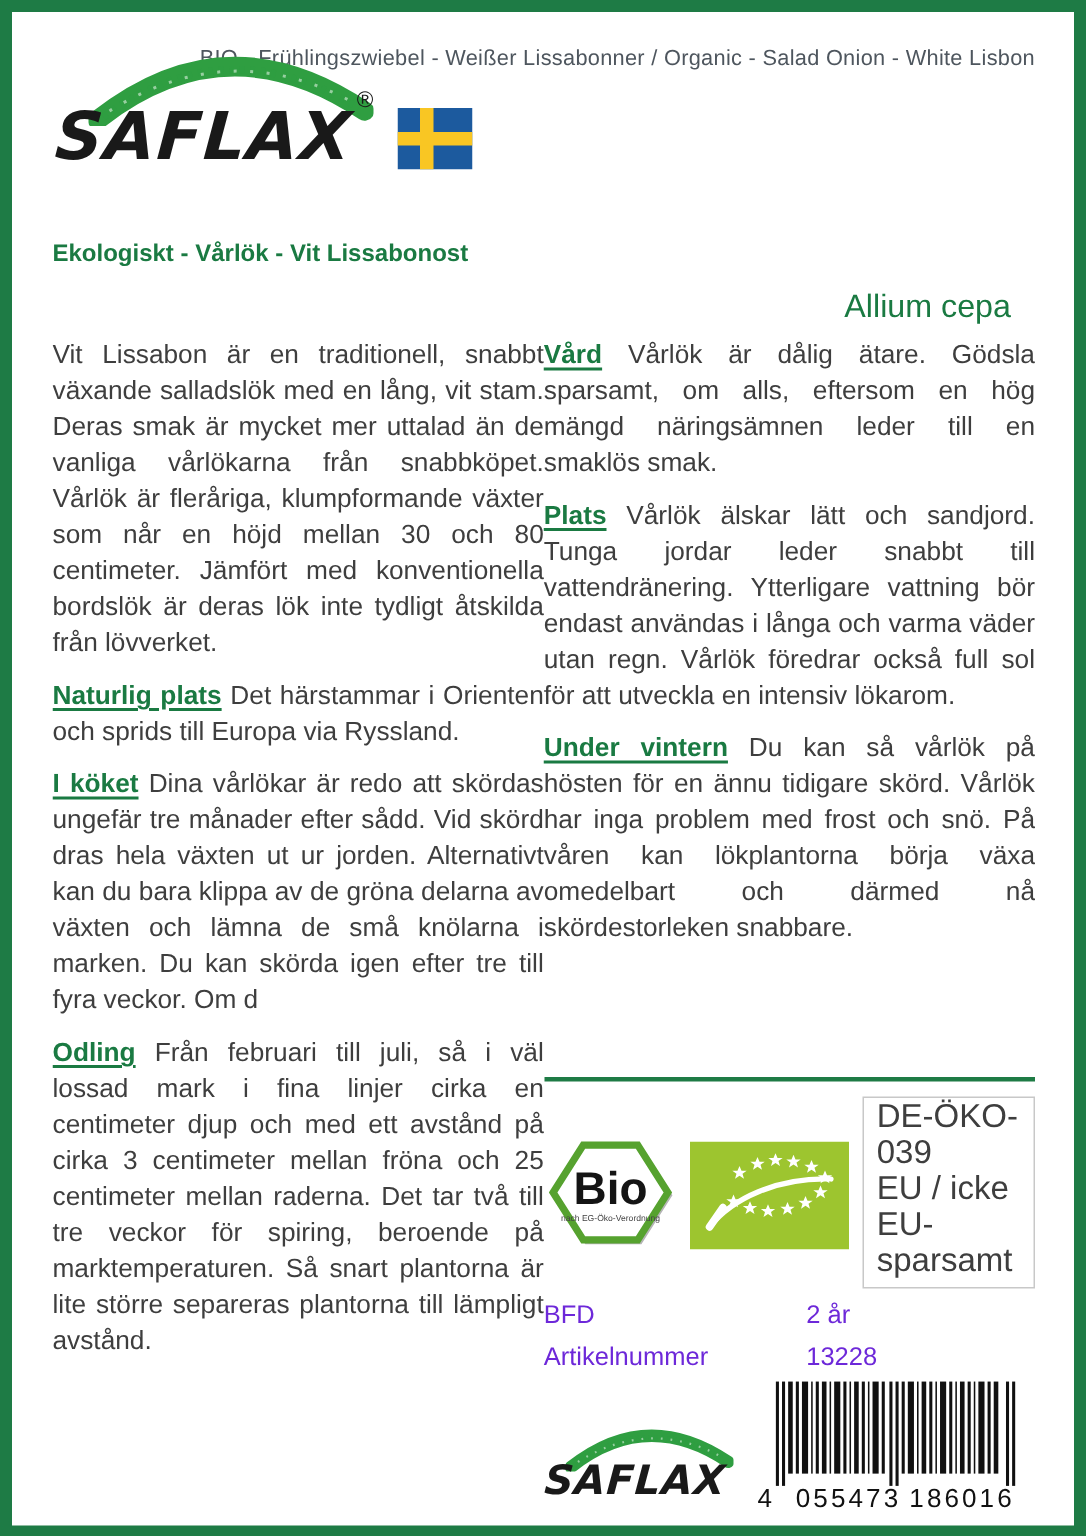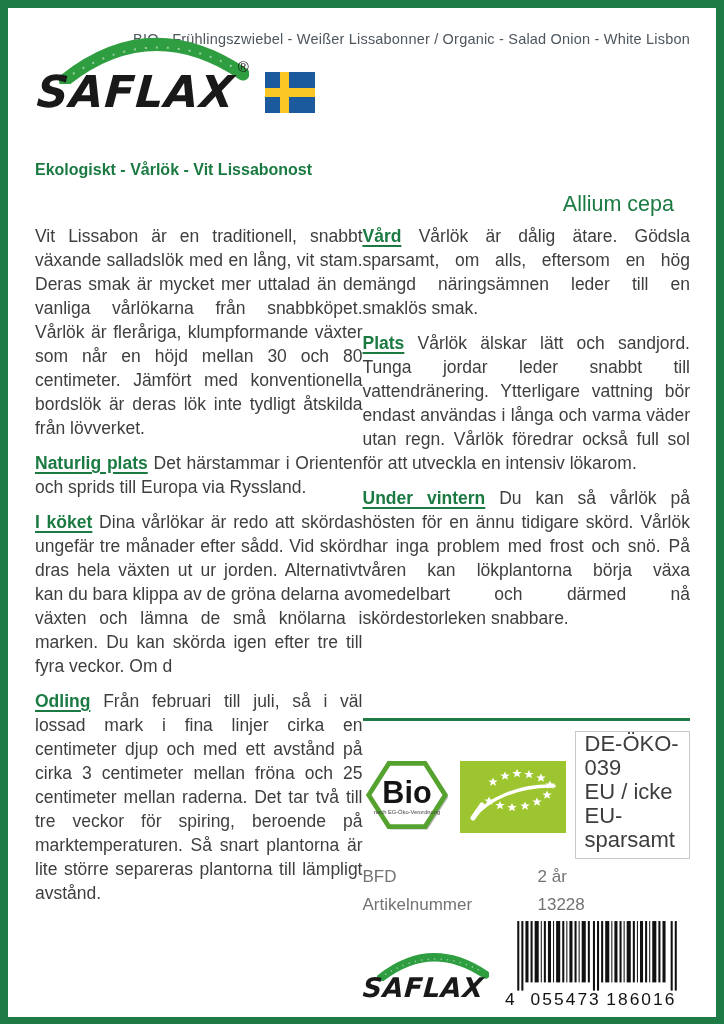--- a/index.html
+++ b/index.html
@@ -74,21 +74,21 @@
   .divider{border:none;border-top:3px solid var(--frame-green);margin:0 0 9px;}
   .cert-row{display:flex;align-items:center;gap:9px;}
   .bio-seal{flex:none;}
   .eu-leaf{flex:none;margin-top:5px;}
   .code-box{
     flex:1;border:1px solid #c8c8c8;
     padding:0 9px 6px;margin-top:1px;
     font-size:22px;line-height:24px;color:var(--body-gray);
     min-height:84px;text-align:left;
   }
-  .detail-row{display:flex;font-size:17px;line-height:21px;color:#737373;margin-top:7px;text-align:left;}
+  .detail-row{display:flex;font-size:17px;line-height:21px;color:#6d28d9;margin-top:7px;text-align:left;}
   .detail-label{flex:0 0 175px;}
   .bottom-row{display:flex;align-items:flex-end;margin-top:4px;}
   .logo-small{flex:none;width:130px;padding-bottom:6px;}
   .logo-small .brand-arc{margin-left:14px;}
   .logo-small .ls-name{
     font-family:"DejaVu Sans",sans-serif;
     font-style:italic;font-weight:700;
     font-size:27px;line-height:30px;color:#191919;
     letter-spacing:.5px;transform:skewX(-4deg);
     display:block;margin-top:-8px;

